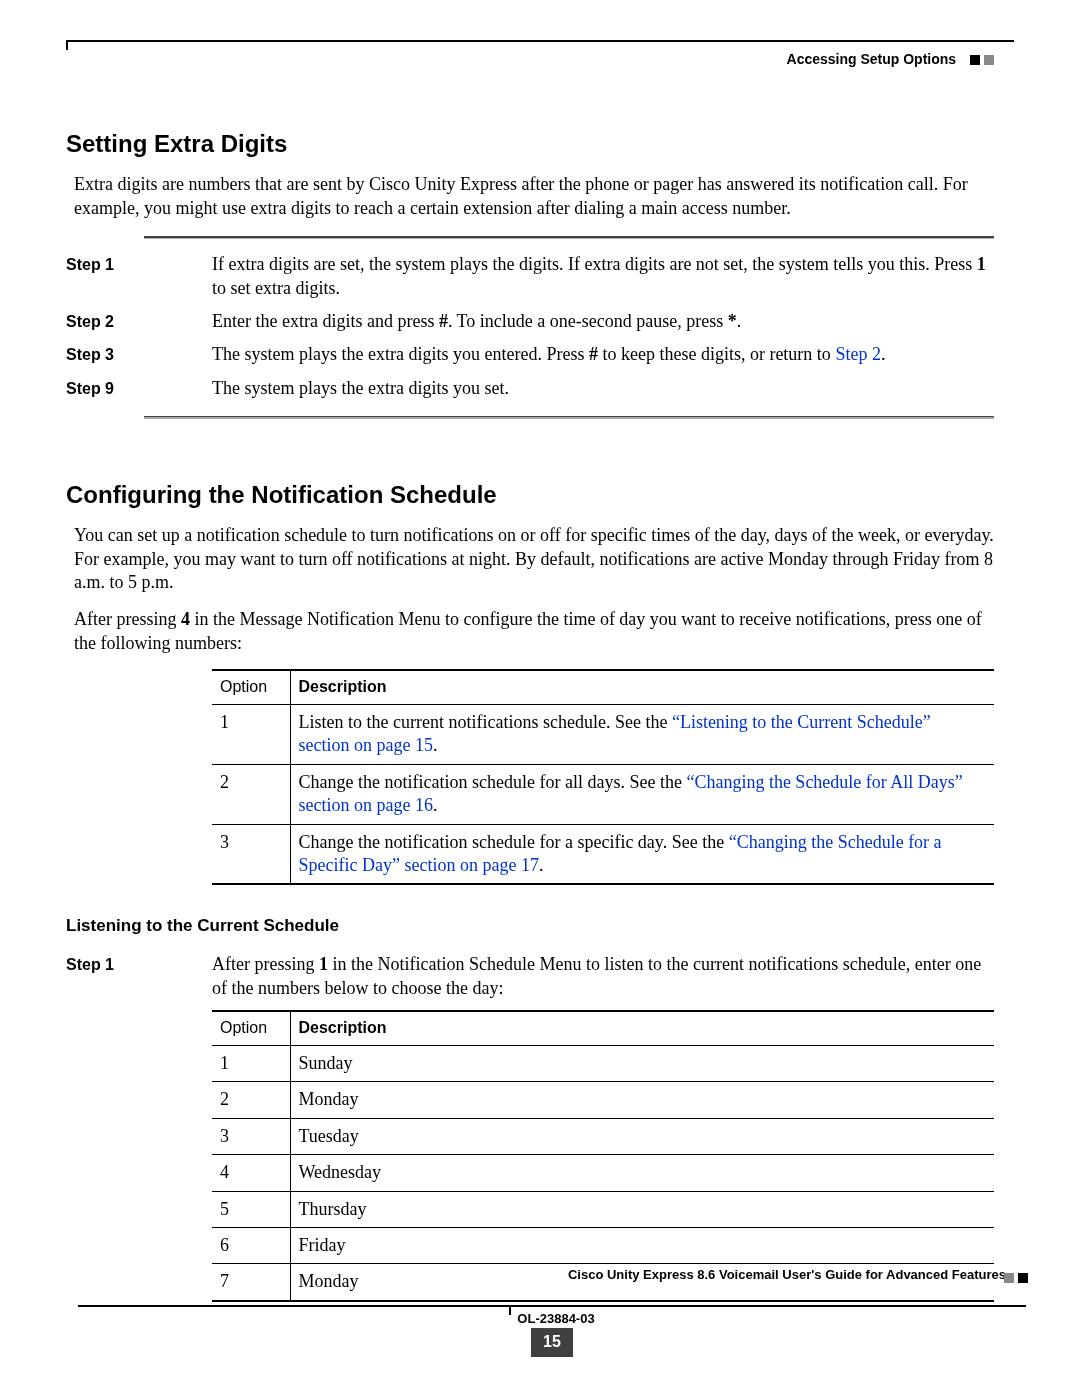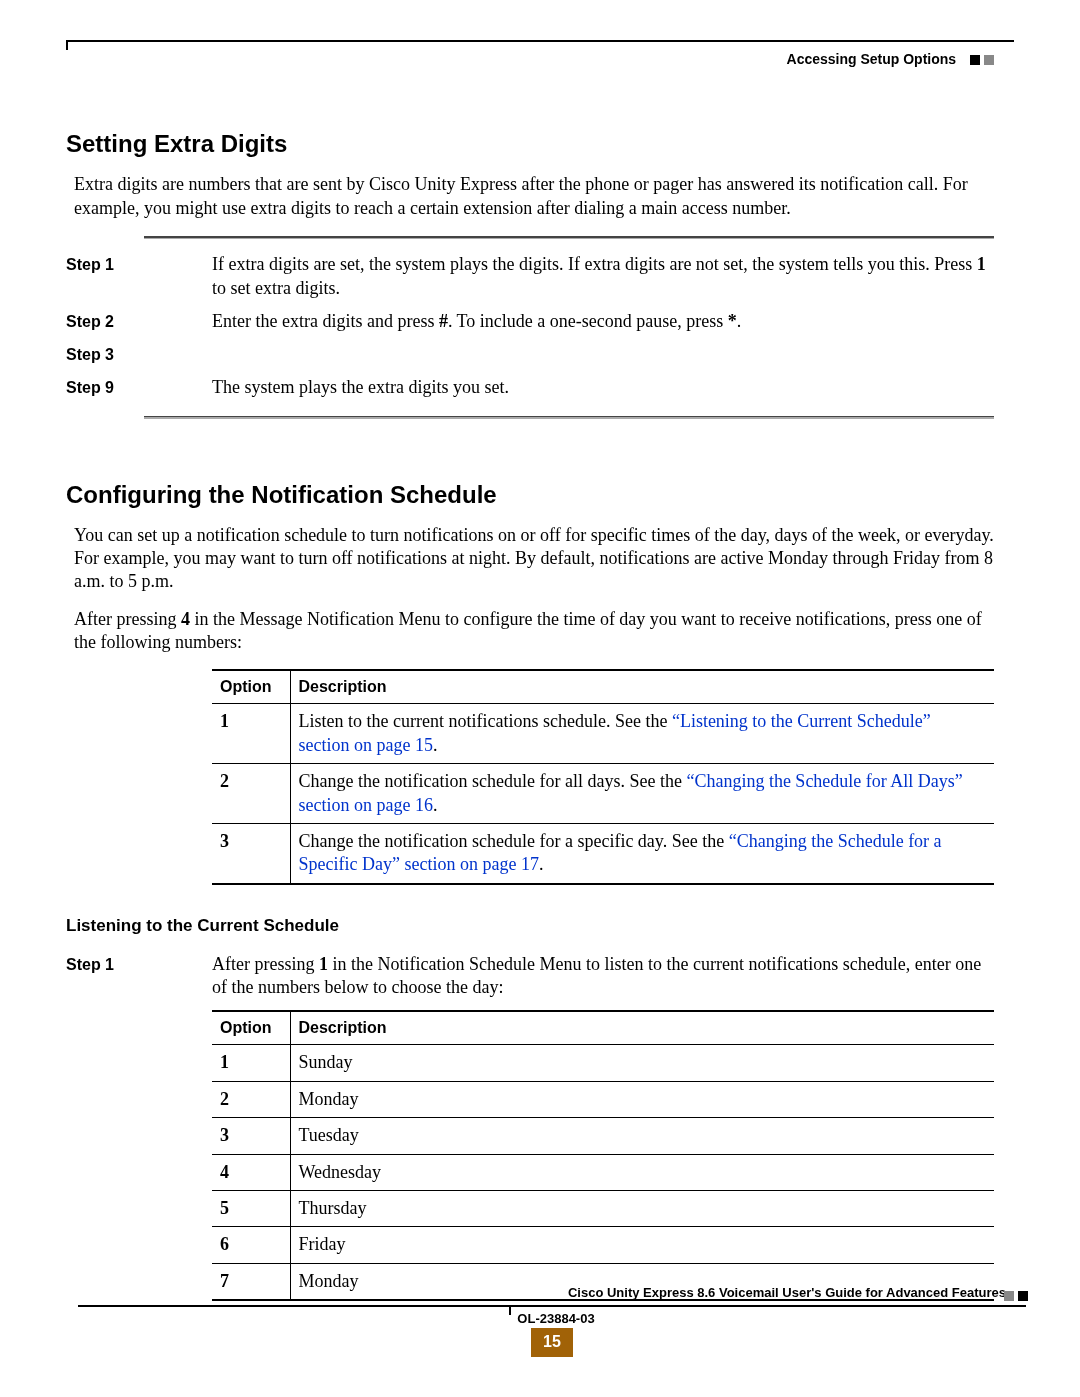--- a/index.html
+++ b/index.html
@@ -102,37 +102,37 @@
   }
   table.opts td {
     padding: 6px 8px;
     border-bottom: 1px solid #000;
     vertical-align: top;
   }
   table.opts tr:last-child td { border-bottom: 2px solid #000; }
   table.opts th:first-child, table.opts td:first-child {
     width: 78px;
     border-right: 1px solid #000;
-    font-weight: bold;
+    font-weight: normal;
   }
   table.opts td:first-child { font-family: "Times New Roman", Times, serif; }
   .footer {
     position: absolute;
     left: 78px;
     bottom: 40px;
     width: 948px;
   }
   .foot-title {
     text-align: right;
     font-family: Arial, Helvetica, sans-serif;
     font-weight: bold;
     font-size: 13px;
     padding-right: 20px;
     border-bottom: 2px solid #000;
-    padding-bottom: 3px;
+    padding-bottom: 21px;
     position: relative;
   }
   .foot-sq-wrap { position:absolute; right:-2px; top:2px; }
   .foot-row {
     display: flex;
     justify-content: space-between;
     align-items: center;
     margin-top: 4px;
     flex-direction: column;
   }
@@ -140,21 +140,21 @@
     font-family: Arial, Helvetica, sans-serif;
     font-weight: bold;
     font-size: 13px;
     position: relative;
     padding-left: 8px;
   }
   .foot-tick {
     position: absolute; left:0; top:-6px; width:2px; height:10px; background:#000;
   }
   .page-num {
-    background: #a16207;
+    background: #404040;
     color: #fff;
     font-family: Arial, Helvetica, sans-serif;
     font-weight: bold;
     font-size: 16px;
     padding: 4px 12px;
   }
 </style>
 </head>
 <body>
 
@@ -175,20 +175,21 @@
       <div class="step-row">
         <div class="step-label">Step 1</div>
                    <div class="step-body">If extra digits are set, the system plays the digits. If extra digits are not set, the system tells you this. Press <b class="serif">1</b> to set extra digits.</div>
       </div>
       <div class="step-row">
         <div class="step-label">Step 2</div>
                    <div class="step-body">Enter the extra digits and press <b class="serif">#</b>. To include a one-second pause, press <b class="serif">*</b>.</div>
       </div>
       <div class="step-row">
         <div class="step-label">Step 3</div>
+                   <div class="step-body">The system plays the extra digits you entered. Press <b class="serif">#</b> to keep these digits, or return to <span class="link">Step 2</span>.</div>
       </div>
       <div class="step-row">
         <div class="step-label">Step 9</div>
                    <div class="step-body">The system plays the extra digits you set.</div>
       </div>
     </div>
   <div class="steps-rule"></div>
 
   <div class="h2">Configuring the Notification Schedule</div>
   <div class="body-indent para">You can set up a notification schedule to turn notifications on or off for specific times of the day, days of the week, or everyday. For example, you may want to turn off notifications at night. By default, notifications are active Monday through Friday from 8 a.m. to 5 p.m.</div>

